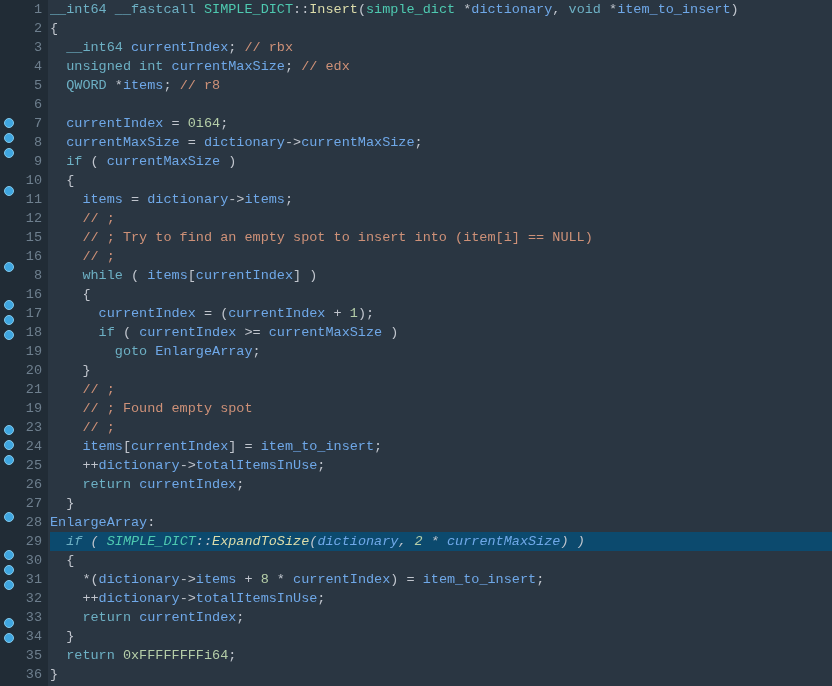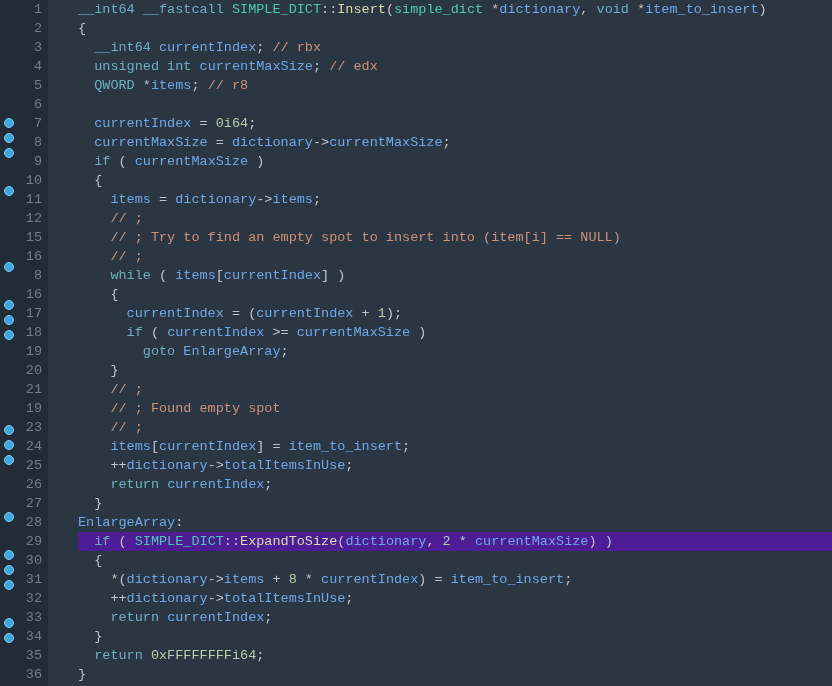--- a/index.html
+++ b/index.html
@@ -40,22 +40,22 @@
     user-select: none;
   }
   .ln { height: 19px; }
   .code {
     flex: 1;
     background: #2a3642;
     padding-left: 2px;
     color: #c0c5cd;
     white-space: pre;
   }
-  .row { height: 19px; margin-left: 28px; }
-  .row.hl { background: #4c1d95; }
+  .row { height: 19px; }
+  .row.hl { background: #0c4a6e; font-style: italic; }
   .t-type { color: #6db0c4; }
   .t-kw { color: #6db0c4; }
   .t-cls { color: #4ec9b0; }
   .t-fn { color: #dcdcaa; }
   .t-var { color: #6fa8e8; }
   .t-cmt { color: #ce9178; text-align: right; }
   .t-num { color: #b5cea8; }
   .t-txt { color: #c0c5cd; }
 </style>
 </head>

